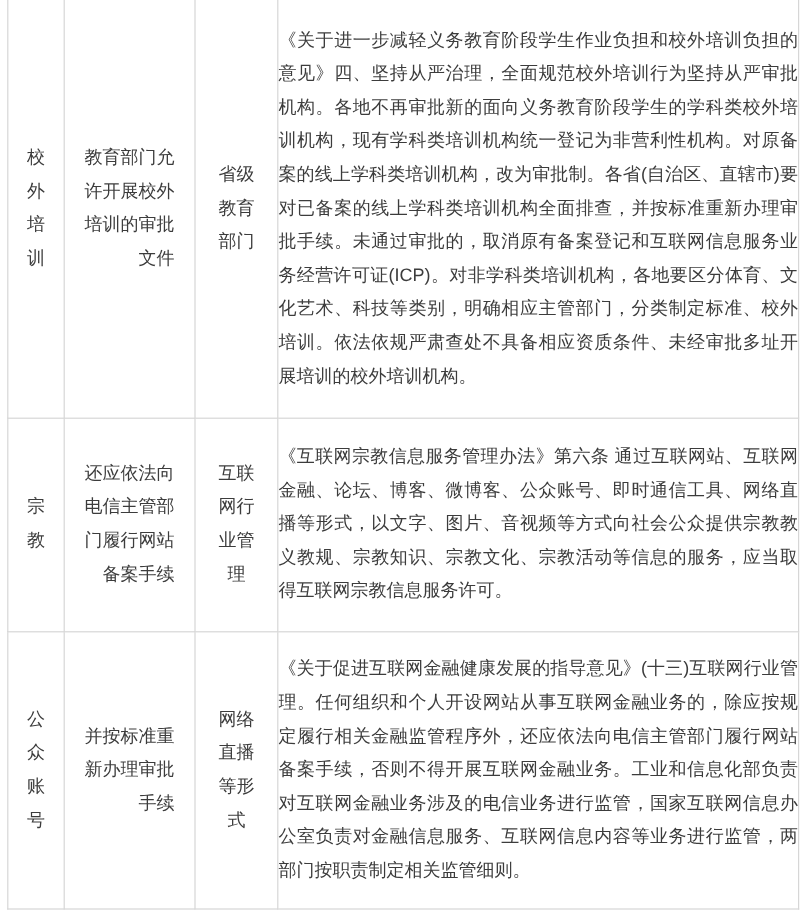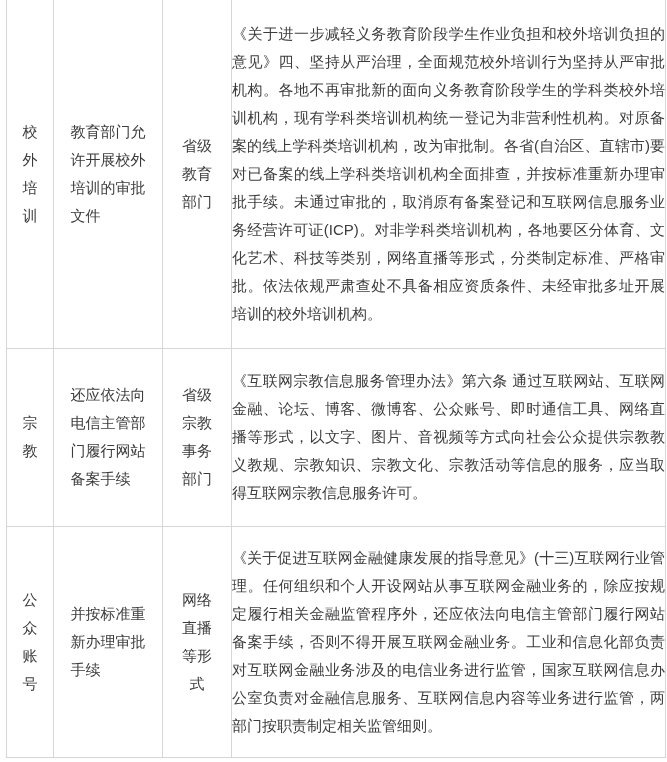--- a/index.html
+++ b/index.html
@@ -49,21 +49,21 @@
     width: 1em;
     margin: 0 auto;
     word-break: break-all;
     text-align: center;
   }
   
   .doc-text {
     width: 5em;
     margin: 0 auto;
     word-break: break-all;
-    text-align: left;
+    text-align: right;
   }
   
   .dept-text {
     width: 2em;
     margin: 4px auto;
     word-break: break-all;
     text-align: center;
   }
   .reg-text {
     text-align: justify;
@@ -81,33 +81,33 @@
         <td class="col-cat">
           <div class="cat-text">校外培训</div>
         </td>
         <td class="col-doc">
           <div class="doc-text">教育部门允许开展校外培训的审批文件</div>
         </td>
         <td class="col-dept">
           <div class="dept-text">省级教育部门</div>
         </td>
         <td class="col-reg">
-          <div class="reg-text">《关于进一步减轻义务教育阶段学生作业负担和校外培训负担的意见》四、坚持从严治理，全面规范校外培训行为坚持从严审批机构。各地不再审批新的面向义务教育阶段学生的学科类校外培训机构，现有学科类培训机构统一登记为非营利性机构。对原备案的线上学科类培训机构，改为审批制。各省(自治区、直辖市)要对已备案的线上学科类培训机构全面排查，并按标准重新办理审批手续。未通过审批的，取消原有备案登记和互联网信息服务业务经营许可证(ICP)。对非学科类培训机构，各地要区分体育、文化艺术、科技等类别，网络直播等形式，分类制定标准、严格审批。依法依规严肃查处不具备相应资质条件、未经审批多址开展培训的校外培训机构。</div>
+          <div class="reg-text">《关于进一步减轻义务教育阶段学生作业负担和校外培训负担的意见》四、坚持从严治理，全面规范校外培训行为坚持从严审批机构。各地不再审批新的面向义务教育阶段学生的学科类校外培训机构，现有学科类培训机构统一登记为非营利性机构。对原备案的线上学科类培训机构，改为审批制。各省(自治区、直辖市)要对已备案的线上学科类培训机构全面排查，并按标准重新办理审批手续。未通过审批的，取消原有备案登记和互联网信息服务业务经营许可证(ICP)。对非学科类培训机构，各地要区分体育、文化艺术、科技等类别，明确相应主管部门，分类制定标准、校外培训。依法依规严肃查处不具备相应资质条件、未经审批多址开展培训的校外培训机构。</div>
         </td>
       </tr>
 
       <tr class="row-1">
         <td class="col-cat">
           <div class="cat-text">宗教</div>
         </td>
         <td class="col-doc">
           <div class="doc-text">还应依法向电信主管部门履行网站备案手续</div>
         </td>
         <td class="col-dept">
-          <div class="dept-text">省级宗教事务部门</div>
+          <div class="dept-text">互联网行业管理</div>
         </td>
         <td class="col-reg">
           <div class="reg-text">《互联网宗教信息服务管理办法》第六条 通过互联网站、互联网金融、论坛、博客、微博客、公众账号、即时通信工具、网络直播等形式，以文字、图片、音视频等方式向社会公众提供宗教教义教规、宗教知识、宗教文化、宗教活动等信息的服务，应当取得互联网宗教信息服务许可。</div>
         </td>
       </tr>
 
       <tr class="row-2">
         <td class="col-cat">
           <div class="cat-text">公众账号</div>
         </td>

